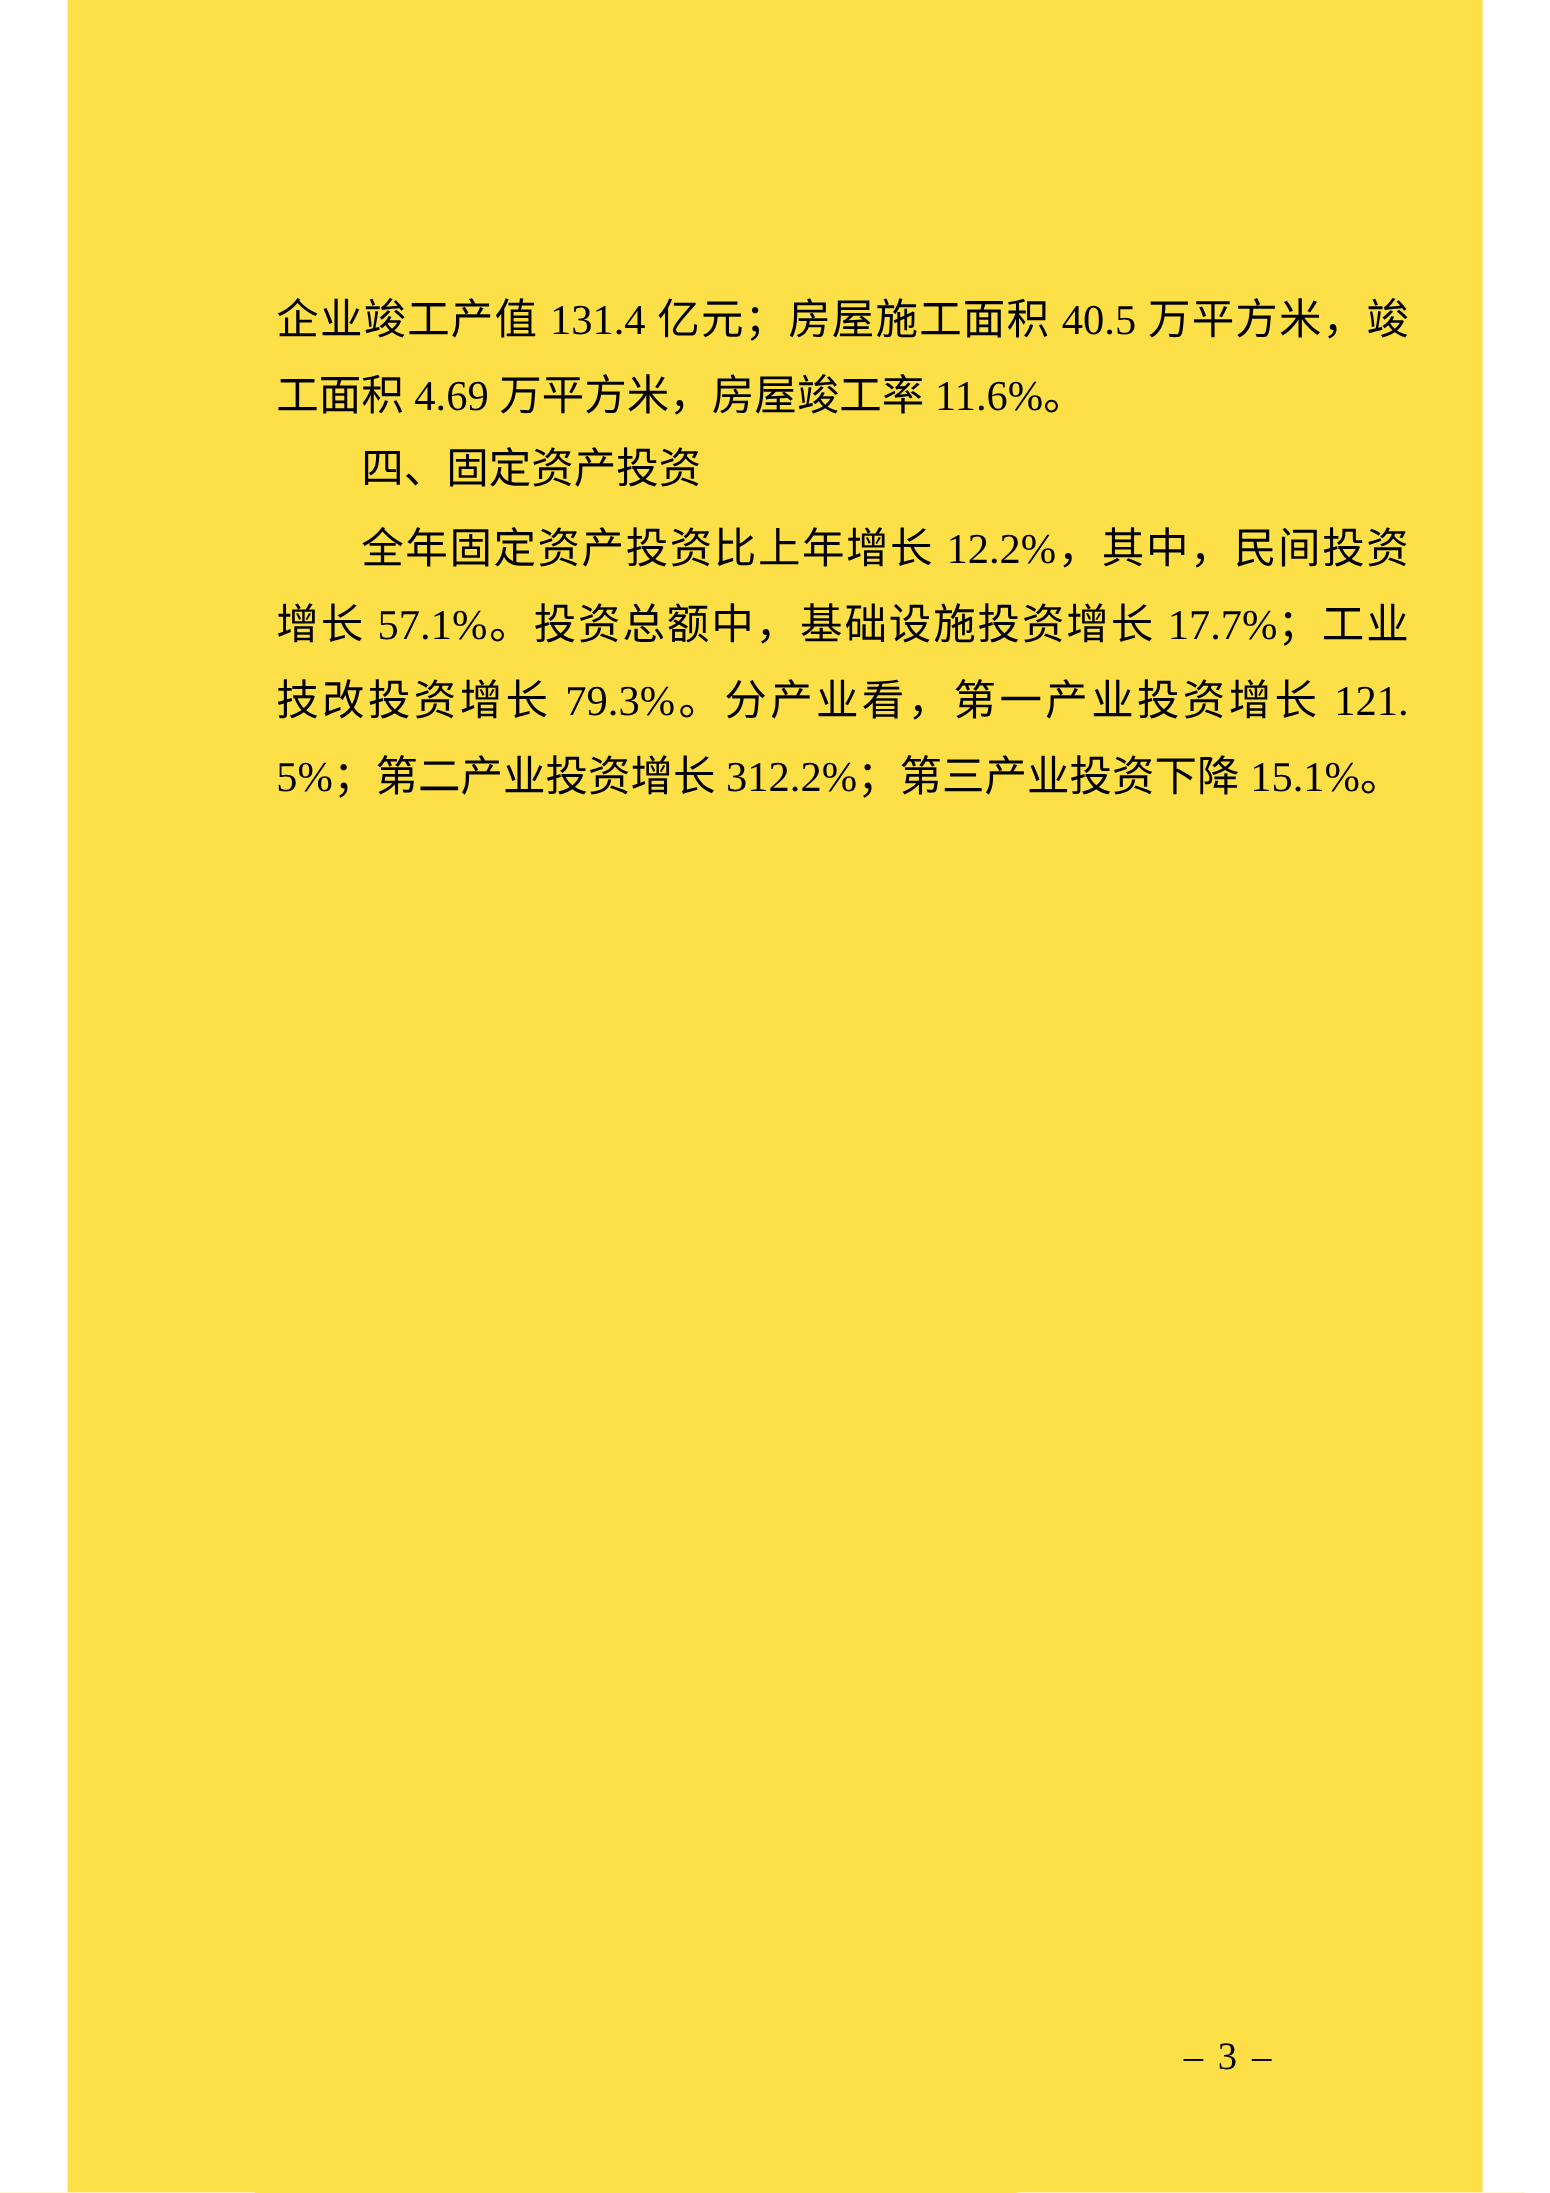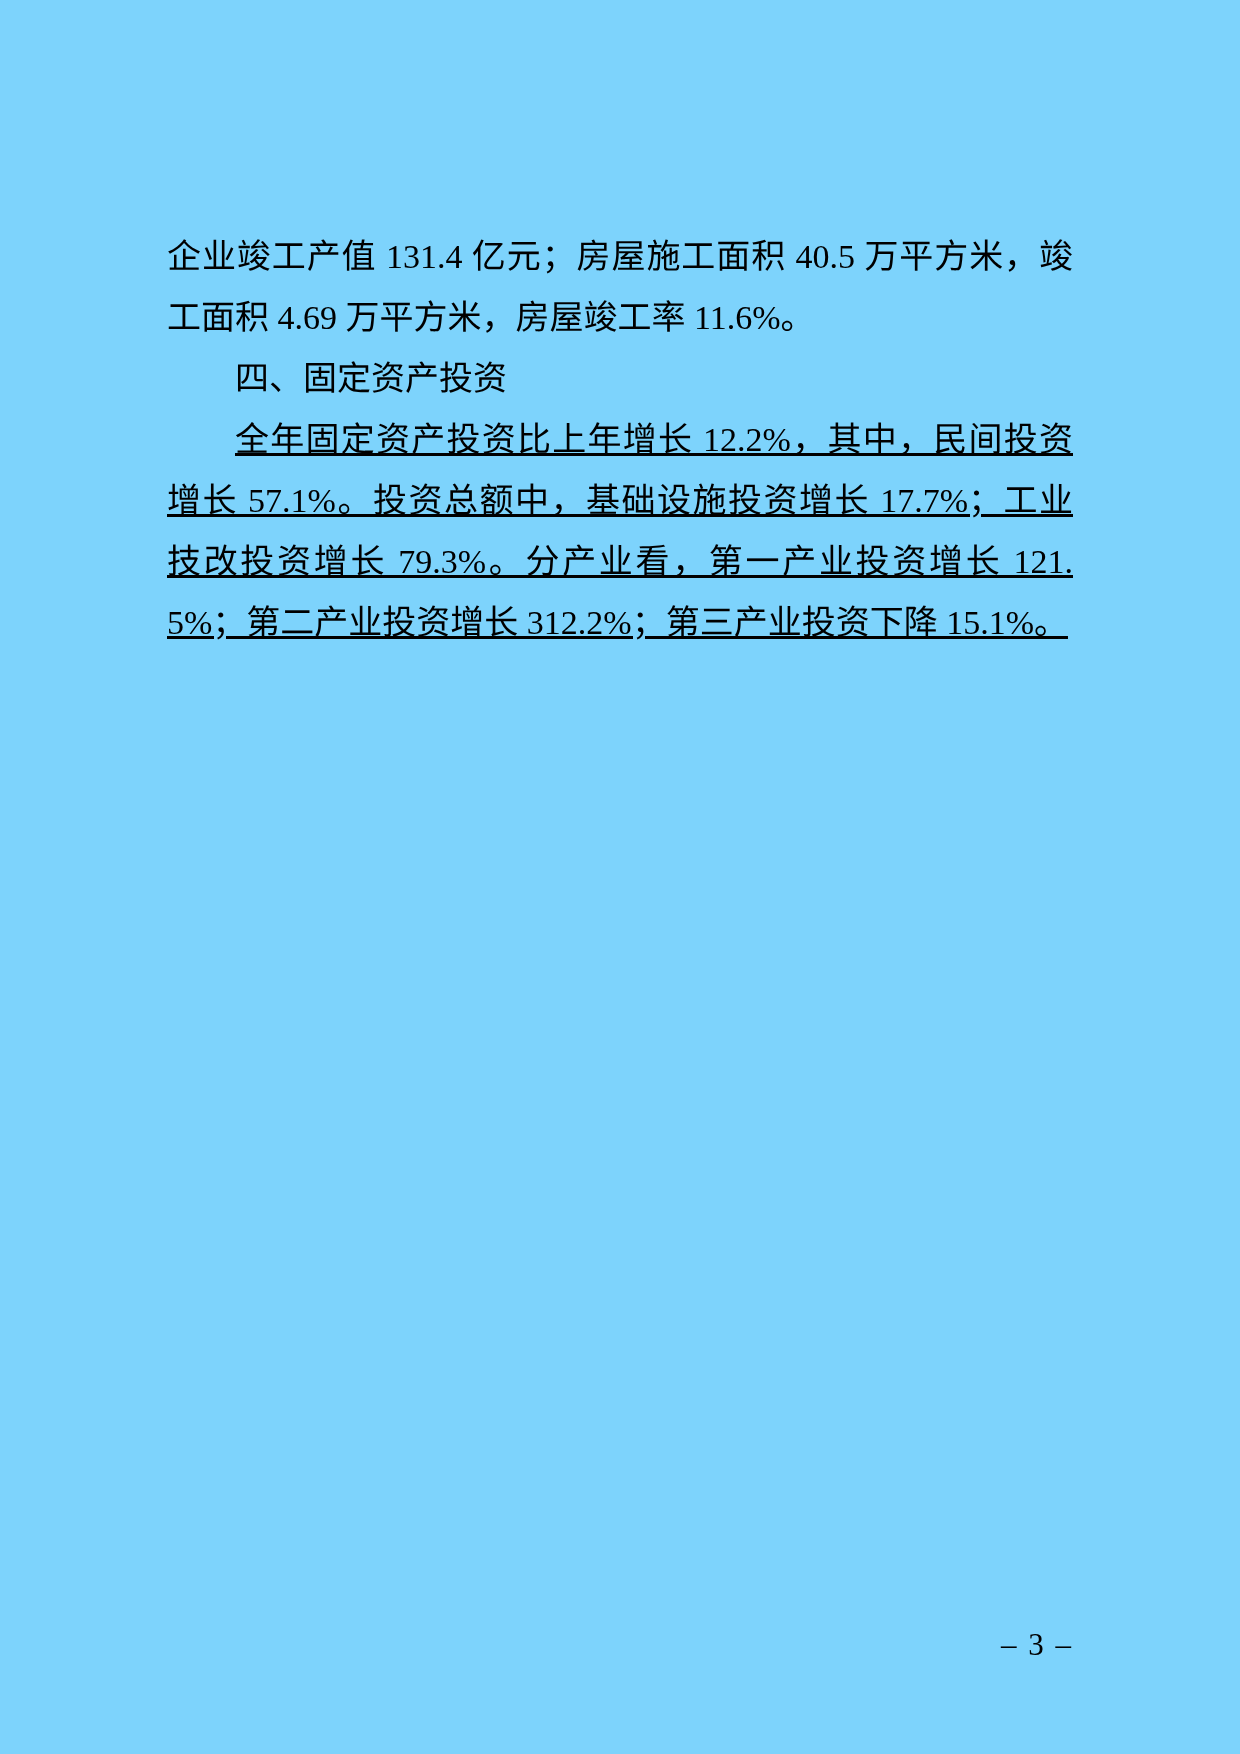--- a/index.html
+++ b/index.html
@@ -3,24 +3,24 @@
 <meta charset="utf-8">
 <title>Document Page</title>
 <style>
   html, body {
     margin: 0;
     padding: 0;
     background: #ffffff;
   }
   .page {
     position: relative;
-    width: 1240px;
+    width: 1132px;
     height: 1754px;
     margin: 0 auto;
-    background: #7dd3fc;
+    background: #fde047;
     color: #000000;
     overflow: hidden;
     font-family: "Liberation Serif", "DejaVu Serif", serif;
   }
   .text-area {
     position: absolute;
     left: 167px;
     top: 226px;
     width: 906px;
   }
@@ -30,24 +30,23 @@
     padding: 0;
     font-size: 34px;
     font-weight: normal;
     line-height: 61px;
     text-align: justify;
     text-justify: inter-character;
     word-break: break-all;
   }
   .para-indent {
     text-indent: 2em;
-    text-decoration: underline;
   }
   .section-heading {
-    font-family: Liberation Serif, serif;
+    font-family: Liberation Mono, monospace;
     font-weight: bold;
     text-indent: 2em;
     text-align: left;
   }
   .page-number {
     position: absolute;
     top: 1628px;
     right: 167px;
     font-size: 31px;
     line-height: 34px;

